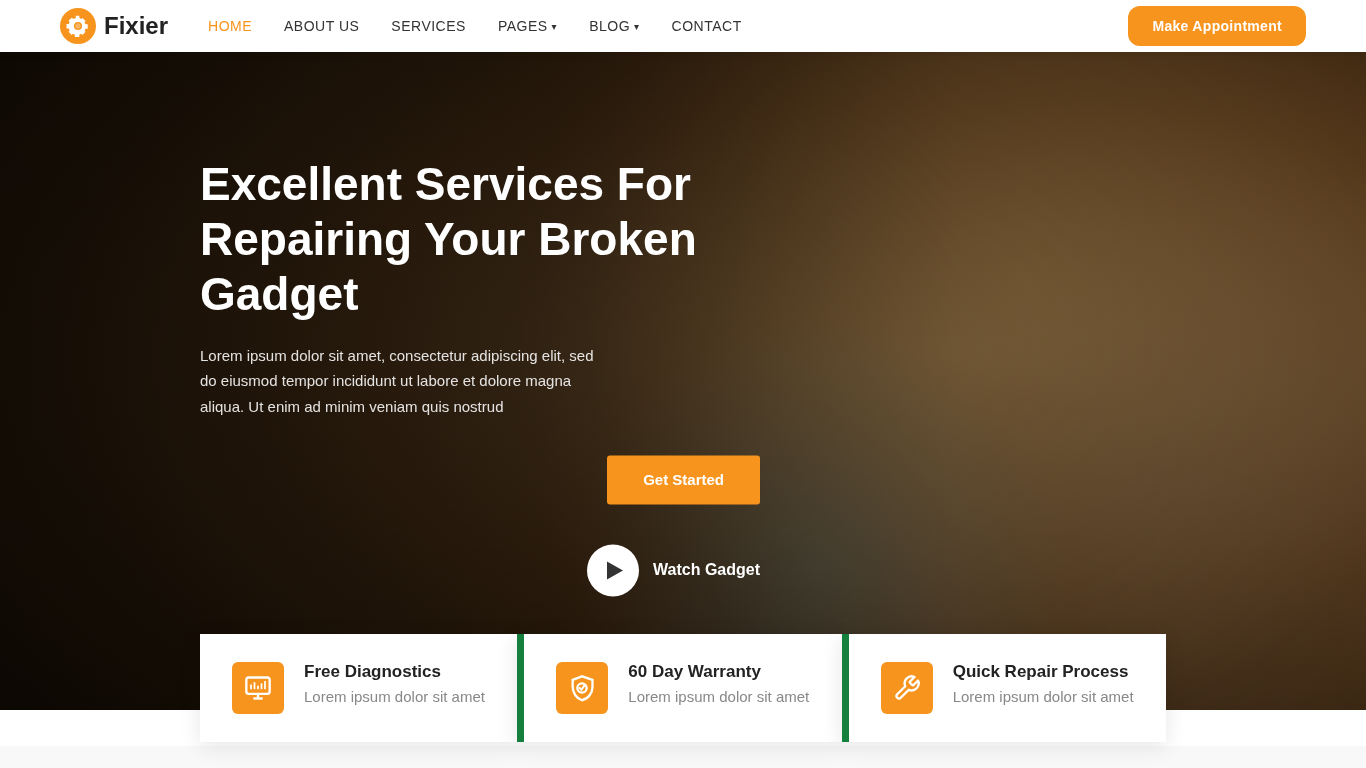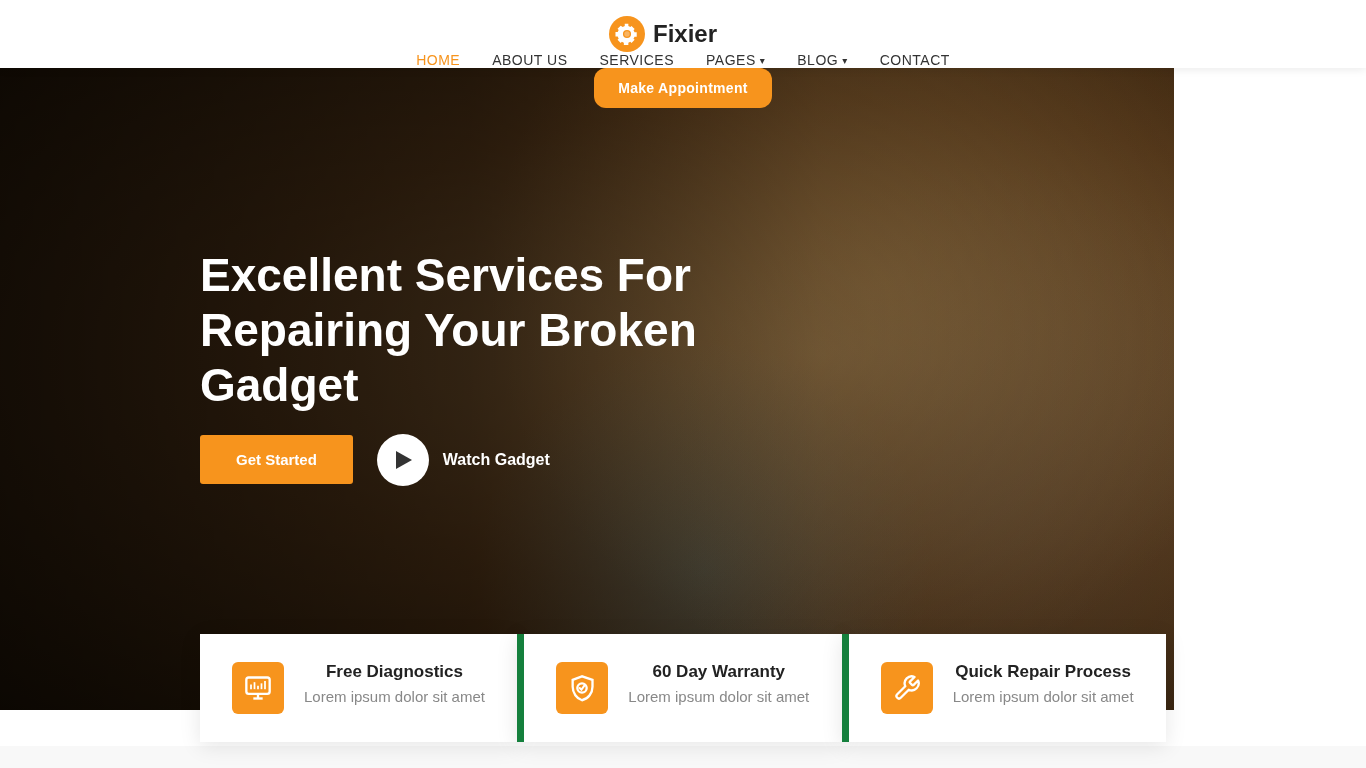--- a/index.html
+++ b/index.html
@@ -6,24 +6,23 @@
     body { font-family: 'Arial', sans-serif; width: 1366px; overflow-x: hidden; }
 
     
     .navbar {
       position: absolute;
       top: 0; left: 0; right: 0;
       z-index: 100;
       background: #fff;
       display: flex;
       align-items: center;
-      padding: 16px 60px;
-      height: 68px;
+      padding: 0 60px;
+      height: 52px;
       box-shadow: 0 2px 8px rgba(0,0,0,0.08);
-      flex-direction: column;
     }
     .logo {
       display: flex;
       align-items: center;
       gap: 8px;
       text-decoration: none;
       margin-right: 40px;
     }
     .logo-icon {
       width: 36px;
@@ -66,21 +65,21 @@
       font-size: 14px;
       font-weight: 600;
       cursor: pointer;
       border-radius: 12px;
       letter-spacing: 0.3px;
     }
 
     
     .hero {
       position: relative;
-      width: 1174px;
+      width: 1366px;
       height: 710px;
       overflow: hidden;
     }
     .hero-bg {
       position: absolute;
       top: 0; left: 0; right: 0; bottom: 0;
       background: linear-gradient(
         to right,
         rgba(0,0,0,0.72) 0%,
         rgba(0,0,0,0.55) 40%,
@@ -131,22 +130,23 @@
     }
     .hero-desc {
       font-size: 15px;
       color: rgba(255,255,255,0.88);
       line-height: 1.7;
       margin-bottom: 36px;
       max-width: 400px;
     }
     .hero-actions {
       display: flex;
-      align-items: center;
-      gap: 24px;
+      align-items: flex-end;
+      gap: 40px;
+      flex-direction: column;
     }
     .btn-get-started {
       background: #f7941d;
       color: #fff;
       border: none;
       padding: 16px 36px;
       font-size: 15px;
       font-weight: 600;
       cursor: pointer;
       border-radius: 3px;
@@ -183,21 +183,20 @@
 
     
     .features-bar {
       display: flex;
       background: transparent;
       position: relative;
       z-index: 10;
       margin-top: -80px;
       padding: 4px 200px;
       gap: 0;
-      text-align: center;
     }
     .feature-card {
       flex: 1;
       background: #fff;
       padding: 28px 32px;
       display: flex;
       align-items: flex-start;
       gap: 20px;
       box-shadow: 0 4px 20px rgba(0,0,0,0.1);
     }
@@ -272,20 +271,21 @@
 
   <button class="nav-appointment">Make Appointment</button>
 </nav>
 
 <section class="hero">
   <div class="hero-img-bg"></div>
   <div class="hero-bg"></div>
 
   <div class="hero-content">
     <h1 class="hero-title">Excellent Services For Repairing Your Broken Gadget</h1>
+    <p class="hero-desc">Lorem ipsum dolor sit amet, consectetur adipiscing elit, sed do eiusmod tempor incididunt ut labore et dolore magna aliqua. Ut enim ad minim veniam quis nostrud</p>
 
     <div class="hero-actions">
       <button class="btn-get-started">Get Started</button>
 
       <a class="watch-video-btn" href="#">
         <div class="play-circle">
           <div class="play-triangle"></div>
         </div>
         <span class="watch-video-text">Watch Gadget</span>
       </a>

